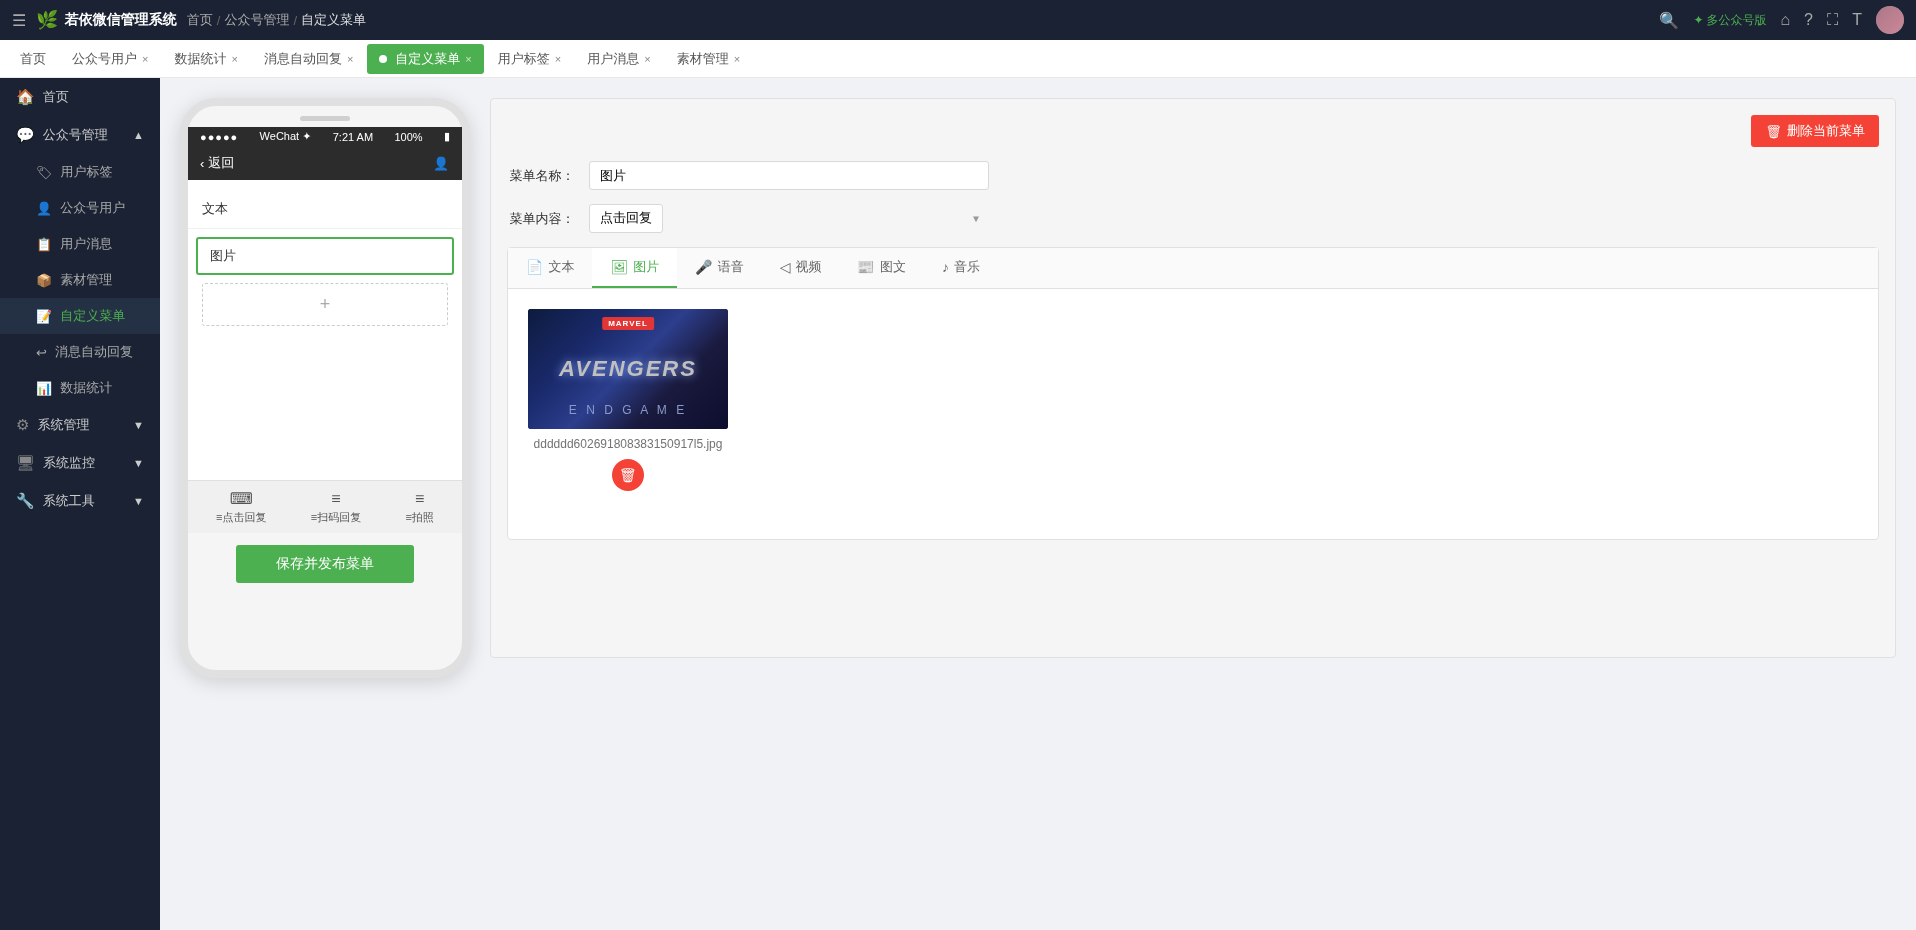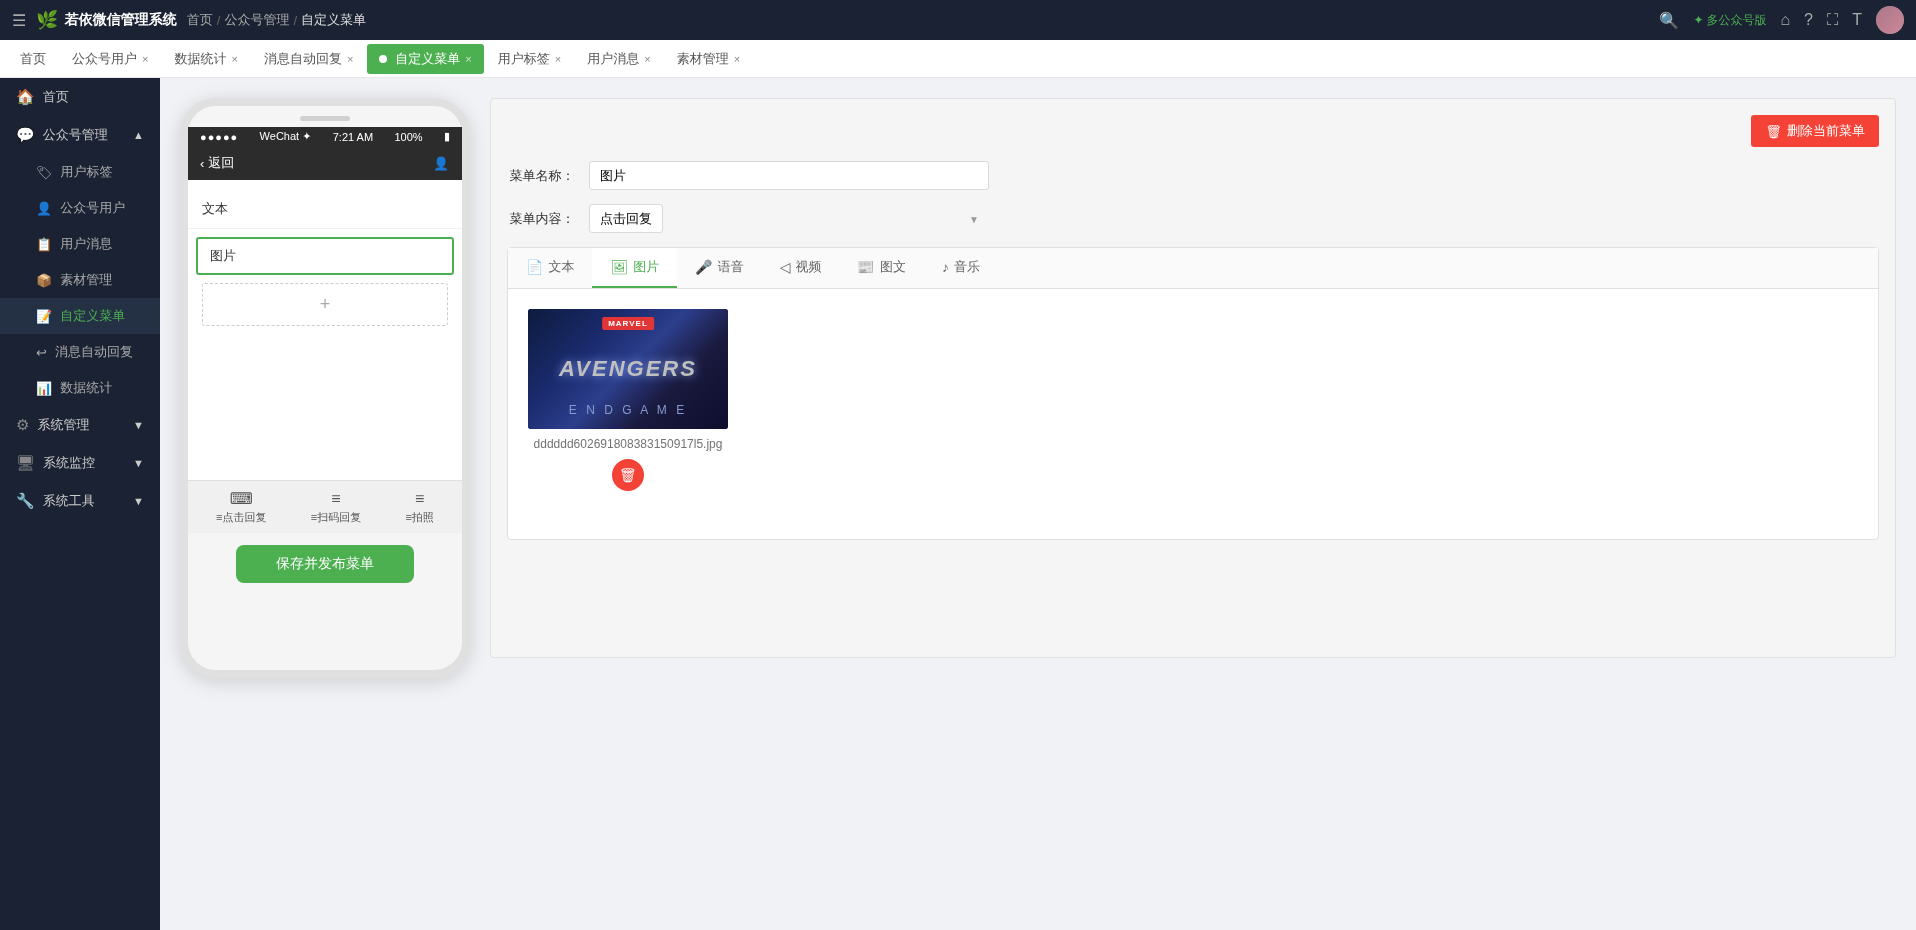--- a/index.html
+++ b/index.html
@@ -195,21 +195,21 @@
       color: #555;
       cursor: pointer;
     }
     .phone-bottom-btn .kb-icon { font-size: 16px; }
     .phone-save-btn {
       margin: 12px auto;
       display: block;
       background: #4CAF50;
       color: #fff;
       border: none;
-      border-radius: 8px;
+      border-radius: 3px;
       padding: 10px 40px;
       font-size: 14px;
       cursor: pointer;
       font-family: inherit;
     }
 
     
     .right-panel {
       flex: 1;
       background: #f5f5f5;
@@ -270,20 +270,21 @@
       background: #fff;
       outline: none;
       cursor: pointer;
       appearance: none;
       font-family: inherit;
     }
     .select-wrapper {
       flex: 1;
       max-width: 400px;
       position: relative;
+      font-family: Liberation Mono, monospace;
     }
     .select-wrapper::after {
       content: '▼';
       position: absolute;
       right: 10px;
       top: 50%;
       transform: translateY(-50%);
       font-size: 10px;
       color: #999;
       pointer-events: none;

